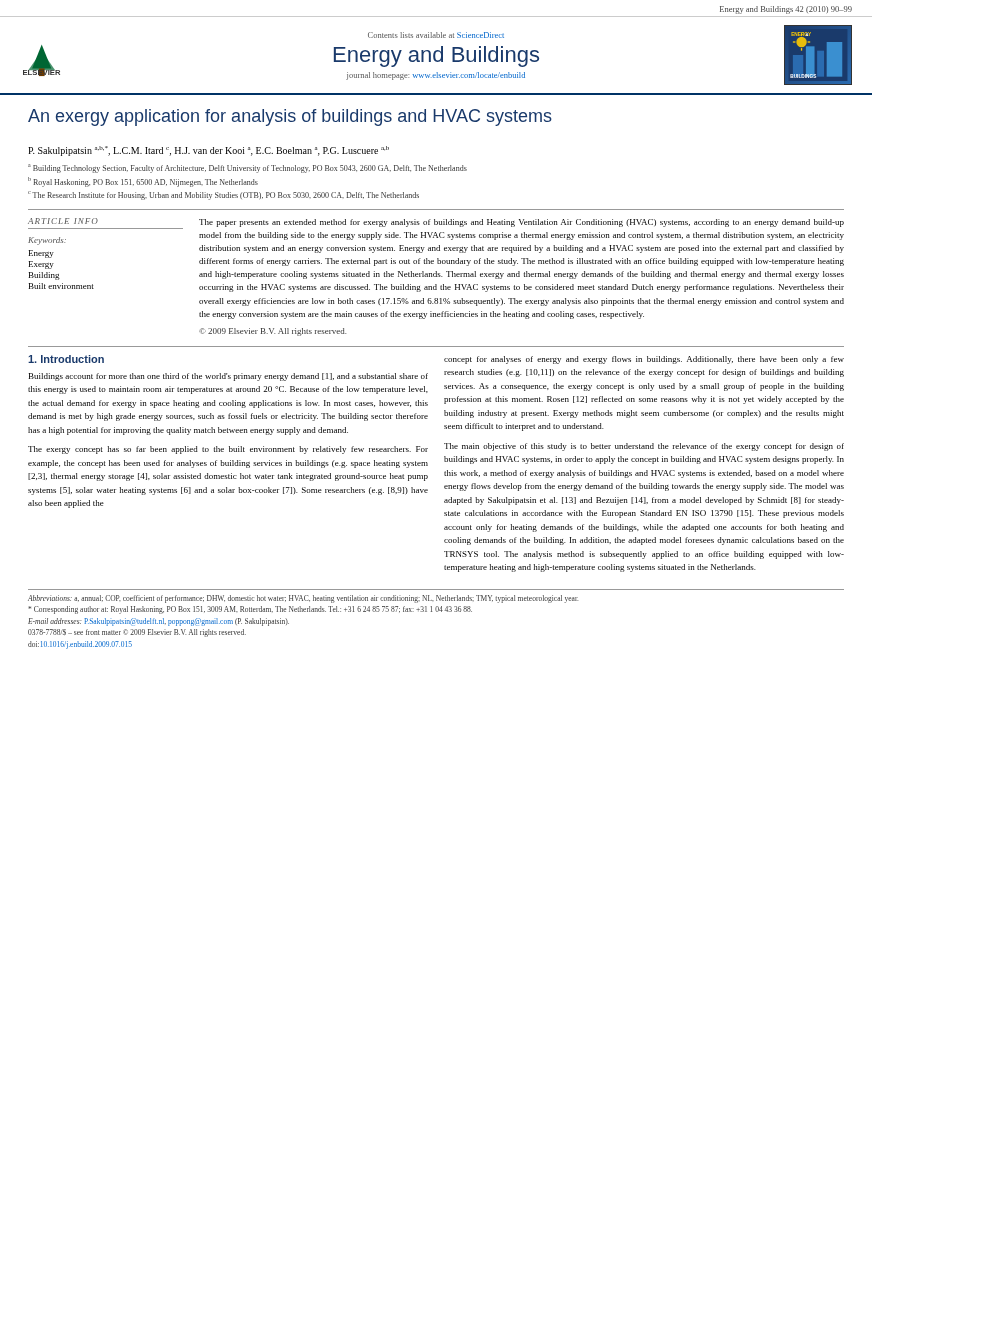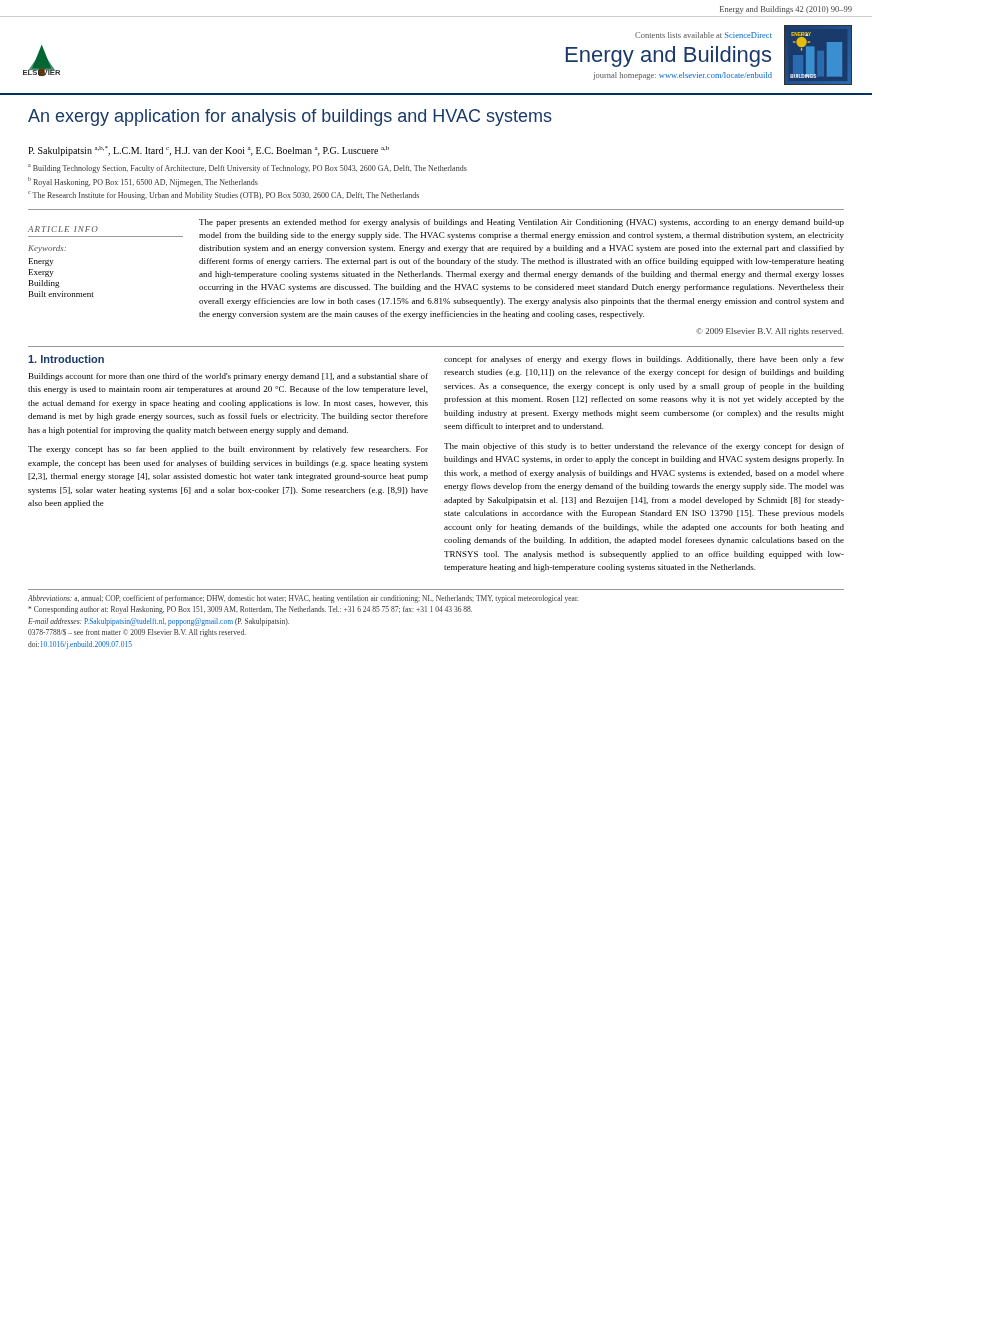--- a/index.html
+++ b/index.html
@@ -31,21 +31,21 @@
       align-items: center;
       padding: 8px 20px;
       border-bottom: 2px solid #003366;
     }
     .elsevier-logo {
       width: 80px;
       flex-shrink: 0;
     }
     .journal-center {
       flex: 1;
-      text-align: right;
+      text-align: center;
     }
     .contents-line {
       font-size: 8.5px;
       color: #555;
       margin-bottom: 2px;
     }
     .sciencedirect-link {
       color: #0066cc;
       font-size: 8.5px;
     }
@@ -136,42 +136,40 @@
       flex: 1;
     }
     .section-label {
       font-size: 9px;
       font-style: italic;
       color: #555;
       border-bottom: 1px solid #999;
       margin-bottom: 6px;
       padding-bottom: 2px;
       letter-spacing: 1px;
-      margin-top: 8px;
     }
     .keywords-label {
       font-size: 9px;
       font-style: italic;
       color: #555;
       margin-bottom: 3px;
     }
     .keyword-item {
       font-size: 9px;
       color: #000;
       margin-bottom: 1px;
     }
     .abstract-text {
       font-size: 9px;
       line-height: 1.45;
       text-align: justify;
       color: #000;
     }
     .copyright-line {
       font-size: 9px;
-      text-align: right;
       color: #333;
       margin-top: 5px;
     }
     
     .two-col {
       display: flex;
       gap: 16px;
       margin-top: 0;
     }
     .col-left {

